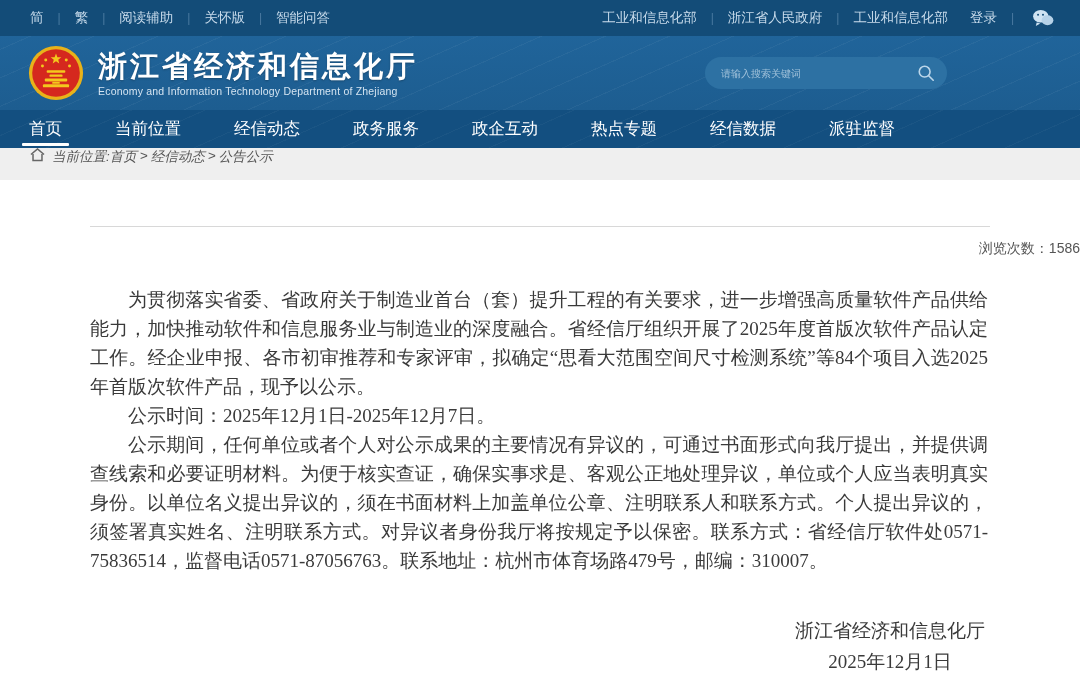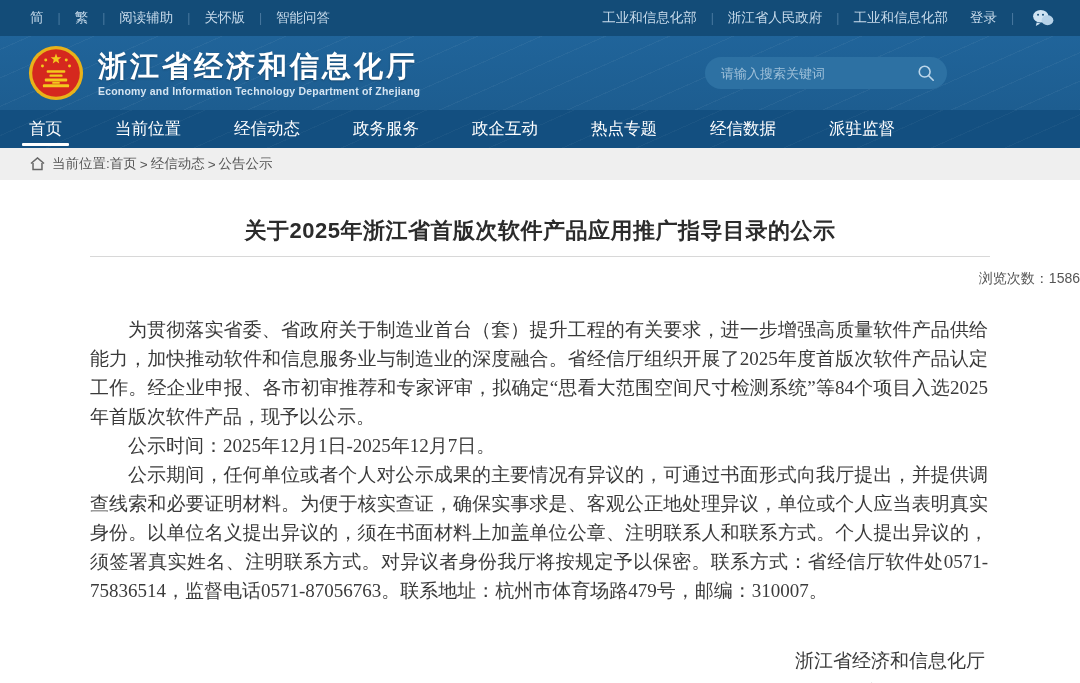--- a/index.html
+++ b/index.html
@@ -37,32 +37,32 @@
       linear-gradient(180deg, #20649a 0%, #1d5d90 100%);
     display: flex;
     align-items: center;
   }
   .logo { width: 56px; height: 56px; margin-left: 28px; flex: 0 0 auto; }
   .site-id { margin-left: 14px; color: #fff; }
   .site-title {
     font-size: 29px; font-weight: bold; letter-spacing: 3px; line-height: 32px;
     text-shadow: 0 1px 2px rgba(0,0,0,0.25);
   }
-  .site-subtitle { font-size: 10.5px; color: #d4e4f1; letter-spacing: 0.2px; margin-top: 3px; font-weight: bold; }
+  .site-subtitle { font-size: 10.5px; color: #d4e4f1; letter-spacing: 0.2px; margin-top: 3px; font-weight: normal; }
   .search {
     margin-left: auto; margin-right: 133px;
     width: 242px; height: 32px;
     background: #2d71a3;
     border-radius: 16px;
     display: flex; align-items: center;
     padding: 0 12px 0 16px;
   }
   .search input {
     flex: 1; background: transparent; border: none; outline: none;
-    color: #fef9c3; font-size: 13px; font-family: "Liberation Sans", sans-serif;
+    color: #fef9c3; font-size: 10px; font-family: "Liberation Sans", sans-serif;
   }
   .search input::placeholder { color: #9fc0d9; }
   .search-icon { width: 18px; height: 18px; cursor: pointer; }
 
   
   .mainnav {
     height: 38px;
     background:
       repeating-linear-gradient(-24deg, rgba(255,255,255,0.035) 0 1px, rgba(255,255,255,0) 1px 30px),
       #134f80;
@@ -79,23 +79,23 @@
     cursor: pointer; white-space: nowrap;
   }
   .nav-item.active::after {
     content: ""; position: absolute; left: 6px; right: 6px; bottom: 2px;
     height: 3px; background: #fff; border-radius: 1px;
   }
 
   
   .crumbbar {
     height: 32px; background: #efefef;
-    display: flex; align-items: center;
+    display: flex; 
     padding-left: 30px;
-    font-size: 13.5px; color: #555;
+    font-size: 13.5px; color: #555; font-style: italic;
   }
   .home-icon { width: 15px; height: 14px; margin-right: 7px; }
   .crumb { color: #555; cursor: pointer; }
   .crumb-sep { margin: 0 3px; color: #555; }
 
   
   .article { padding-top: 36px; }
   .article-title {
     text-align: center;
     font-size: 22px; font-weight: bold; color: #2b2b2b;
@@ -201,21 +201,20 @@
   </svg>
   <span>当前位置:</span>
   <span class="crumb">首页</span>
   <span class="crumb-sep">&gt;</span>
   <span class="crumb">经信动态</span>
   <span class="crumb-sep">&gt;</span>
   <span class="crumb">公告公示</span>
 </div>
 
 <div class="article">
-  <div class="article-title">关于2025年浙江省首版次软件产品应用推广指导目录的公示</div>
   <div class="title-rule"></div>
   <div class="views">
     <span>浏览次数：</span><span>1586</span>
   </div>
 
   <div class="body-text">
     <p>为贯彻落实省委、省政府关于制造业首台（套）提升工程的有关要求，进一步增强高质量软件产品供给能力，加快推动软件和信息服务业与制造业的深度融合。省经信厅组织开展了2025年度首版次软件产品认定工作。经企业申报、各市初审推荐和专家评审，拟确定“思看大范围空间尺寸检测系统”等84个项目入选2025年首版次软件产品，现予以公示。</p>
     <p>公示时间：2025年12月1日-2025年12月7日。</p>
     <p>公示期间，任何单位或者个人对公示成果的主要情况有异议的，可通过书面形式向我厅提出，并提供调查线索和必要证明材料。为便于核实查证，确保实事求是、客观公正地处理异议，单位或个人应当表明真实身份。以单位名义提出异议的，须在书面材料上加盖单位公章、注明联系人和联系方式。个人提出异议的，须签署真实姓名、注明联系方式。对异议者身份我厅将按规定予以保密。联系方式：省经信厅软件处0571-75836514，监督电话0571-87056763。联系地址：杭州市体育场路479号，邮编：310007。</p>
   </div>

